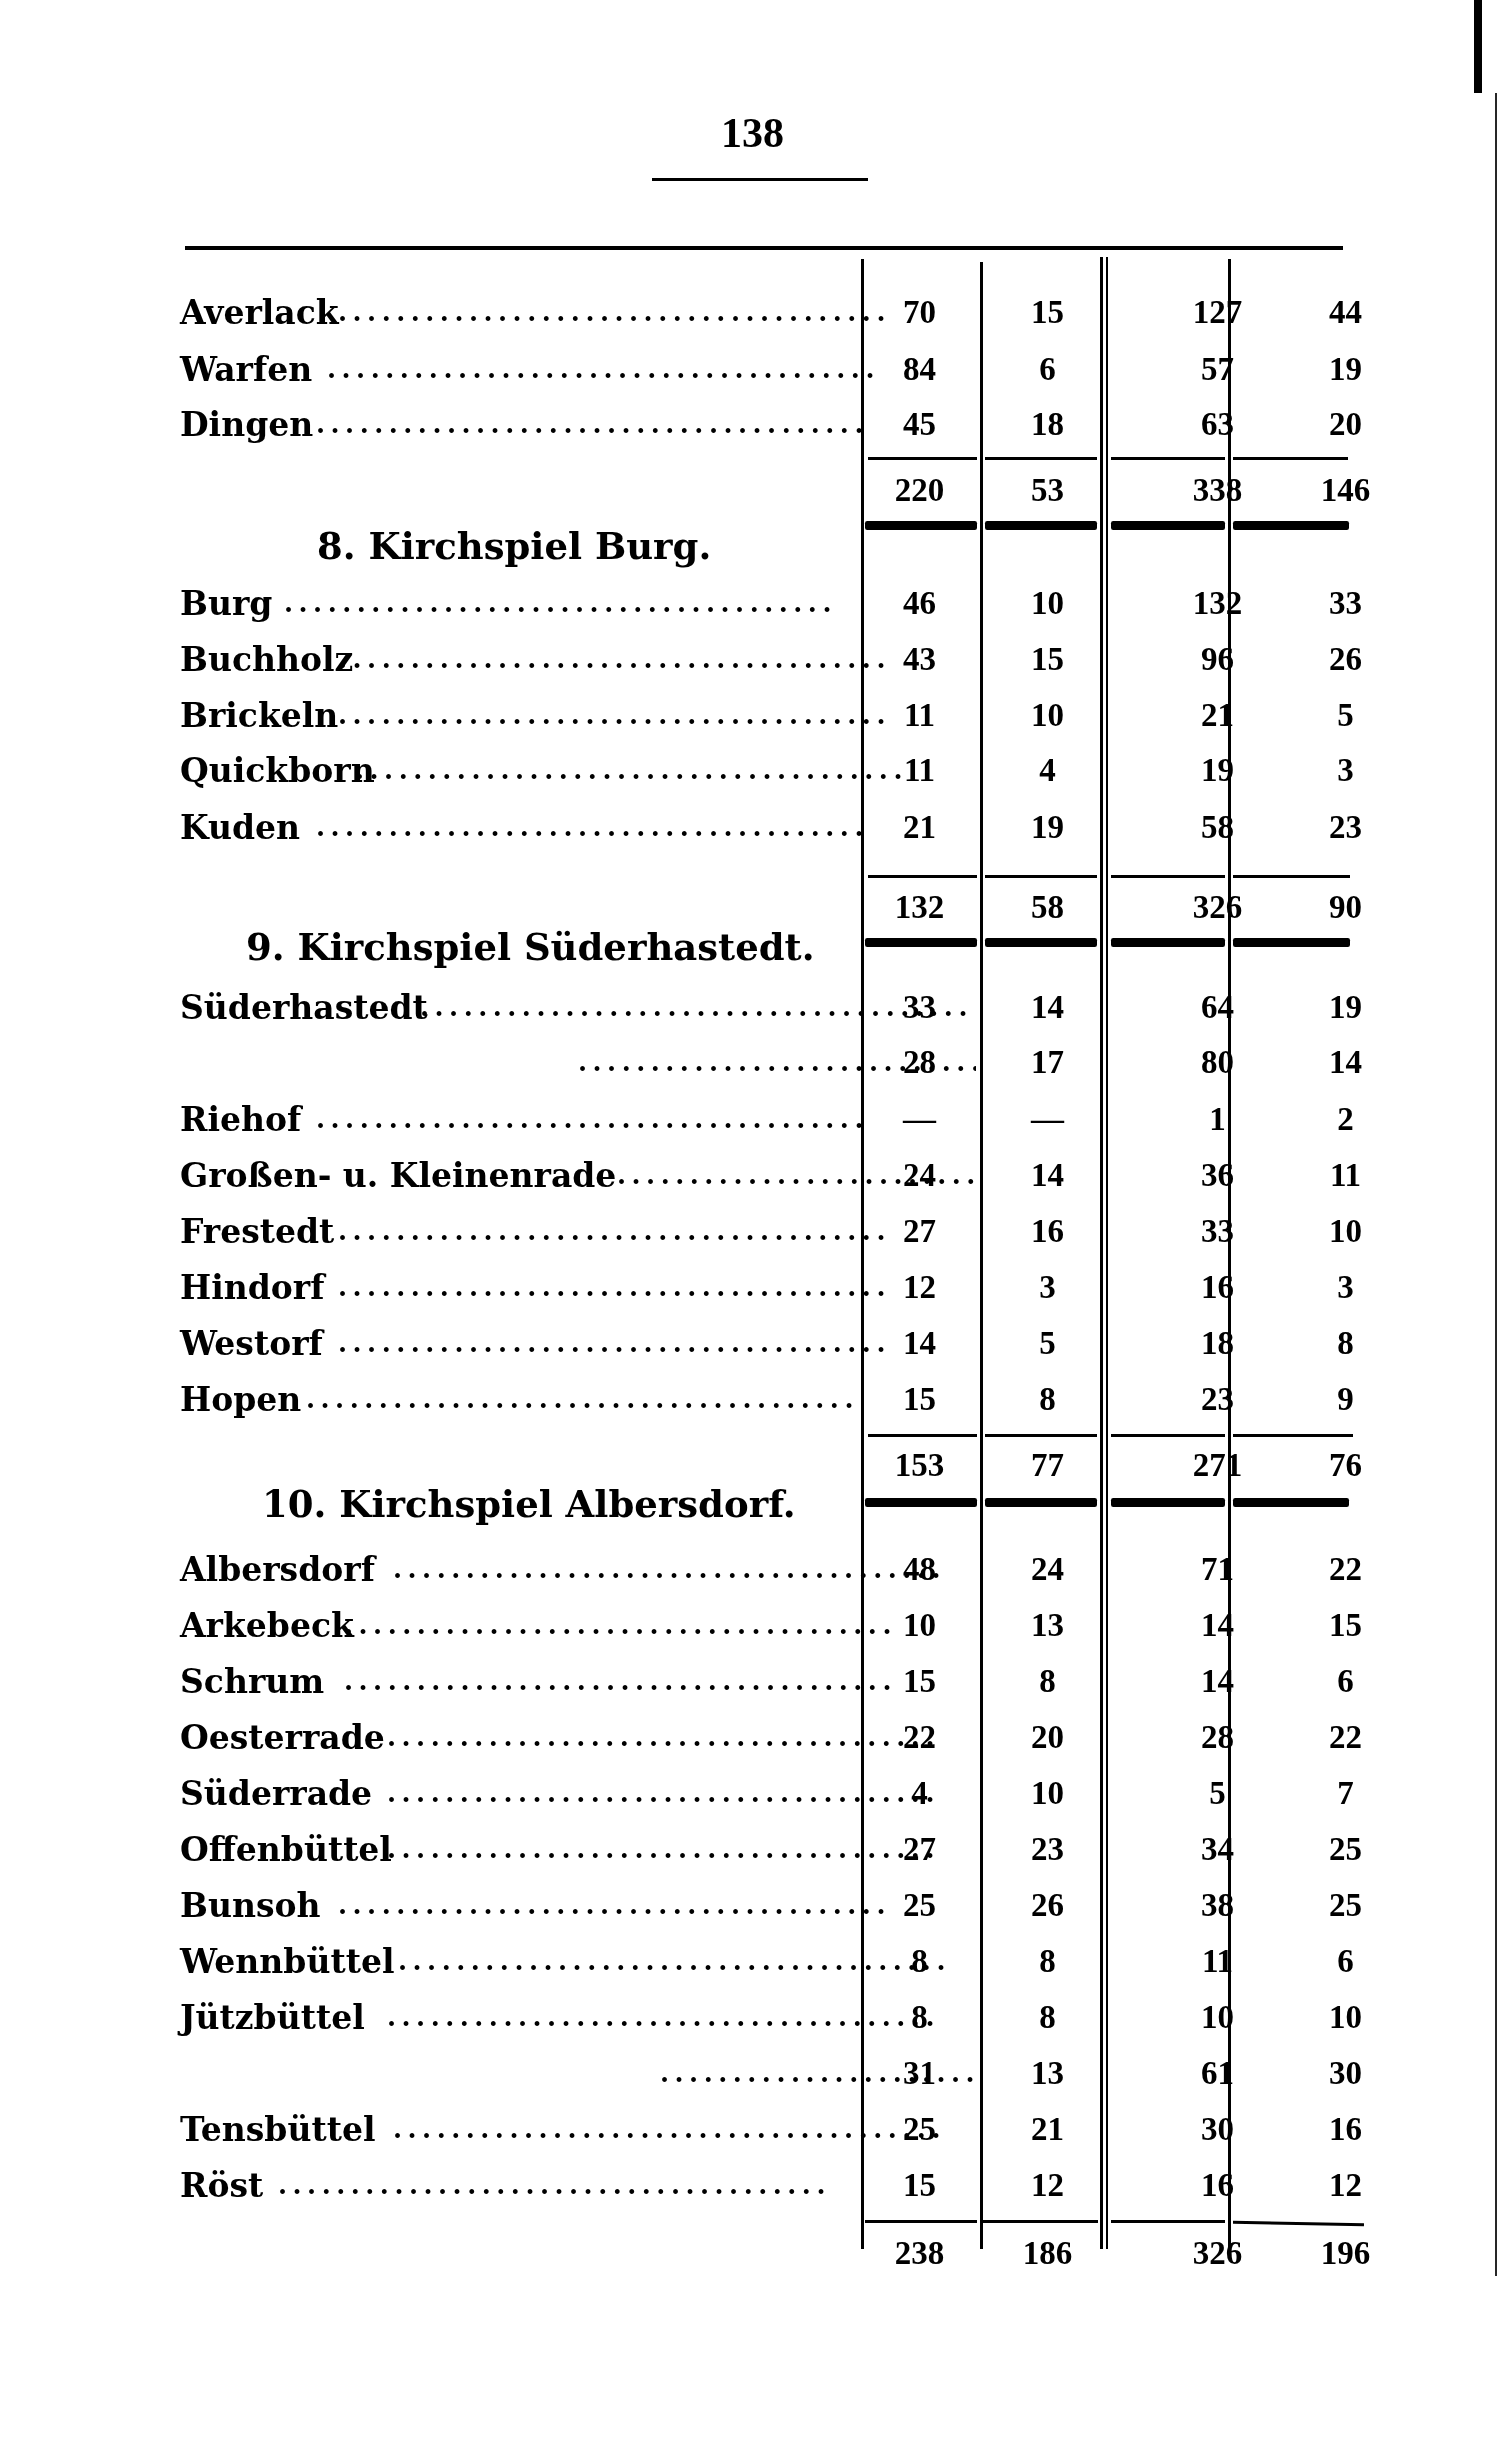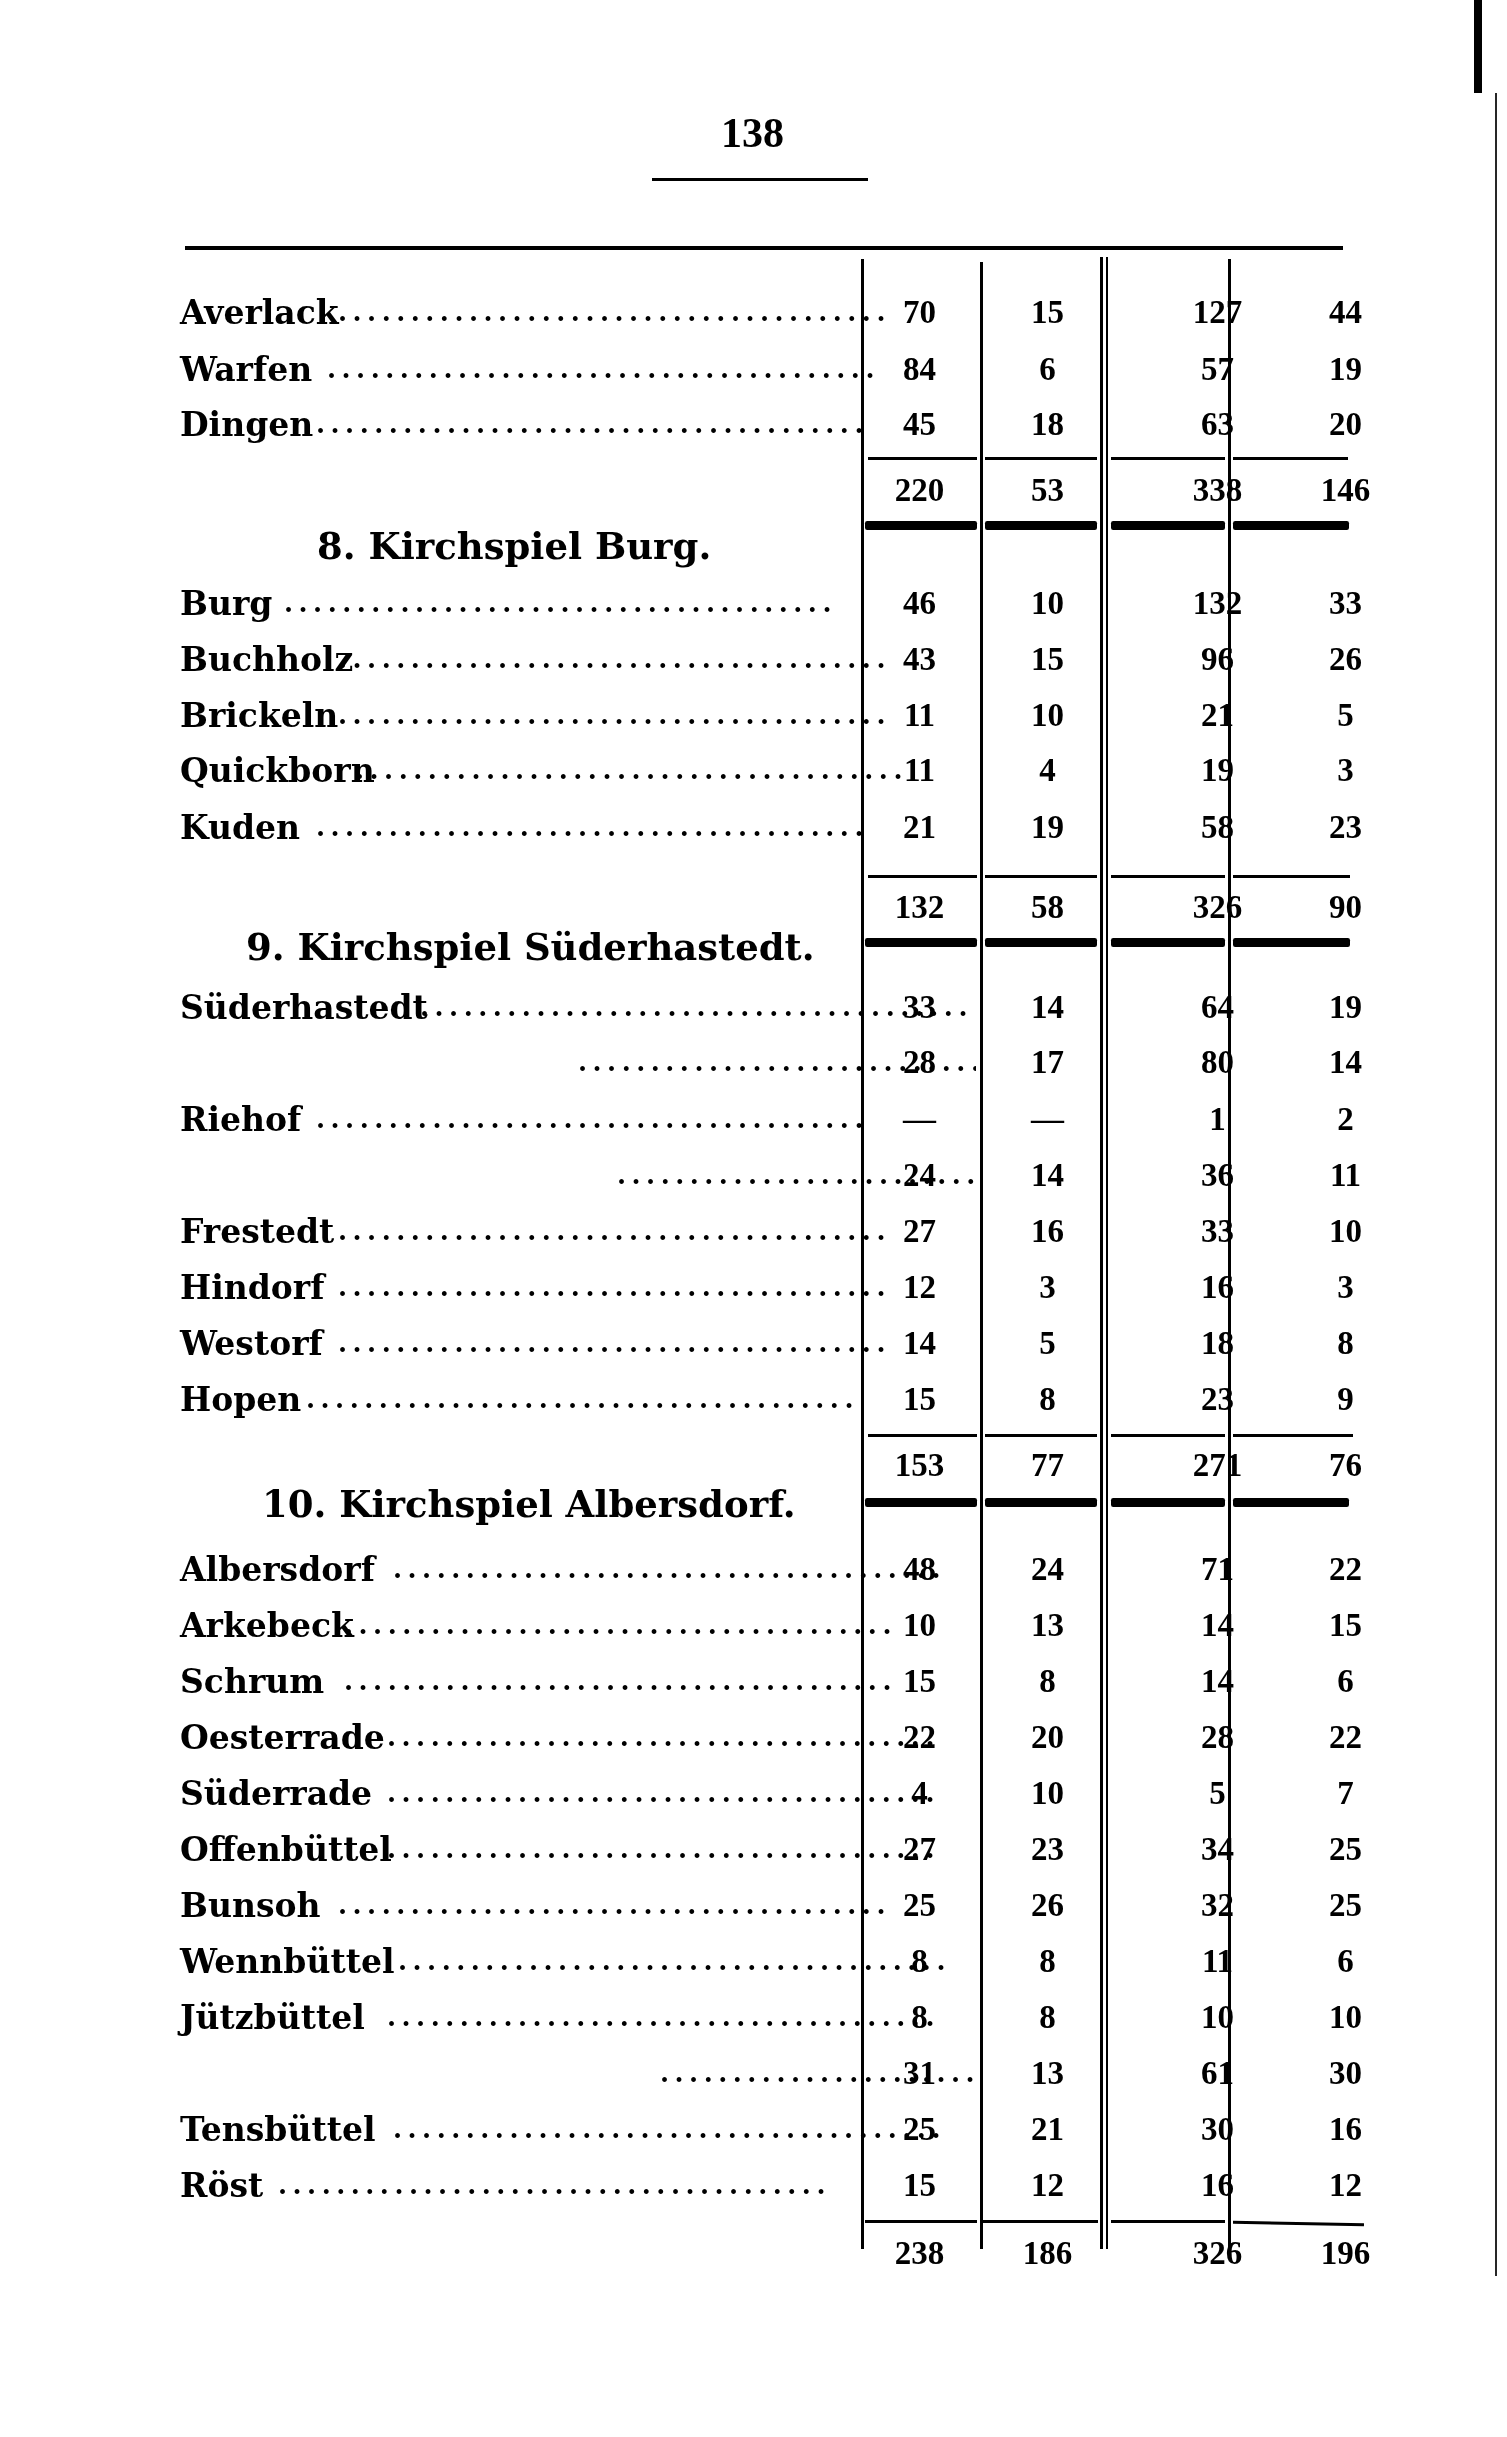--- a/index.html
+++ b/index.html
@@ -163,20 +163,21 @@
   </div>
   <div class="row" style="top:1092px">
     <span class="name">Riehof</span>
     <span class="dots" style="left:136px;width:660px">......................................</span>
     <span class="num c1">—</span>
     <span class="num c2">—</span>
     <span class="num c3">1</span>
     <span class="num c4">2</span>
   </div>
   <div class="row" style="top:1148px">
+    <span class="name">Großen- u. Kleinenrade</span>
     <span class="dots" style="left:437px;width:360px">......................................</span>
     <span class="num c1">24</span>
     <span class="num c2">14</span>
     <span class="num c3">36</span>
     <span class="num c4">11</span>
   </div>
   <div class="row" style="top:1204px">
     <span class="name">Frestedt</span>
     <span class="dots" style="left:158px;width:639px">......................................</span>
     <span class="num c1">27</span>
@@ -272,21 +273,21 @@
     <span class="num c1">27</span>
     <span class="num c2">23</span>
     <span class="num c3">34</span>
     <span class="num c4">25</span>
   </div>
   <div class="row" style="top:1878px">
     <span class="name">Bunsoh</span>
     <span class="dots" style="left:158px;width:639px">......................................</span>
     <span class="num c1">25</span>
     <span class="num c2">26</span>
-    <span class="num c3">32</span>
+    <span class="num c3">38</span>
     <span class="num c4">25</span>
   </div>
   <div class="row" style="top:1934px">
     <span class="name">Wennbüttel</span>
     <span class="dots" style="left:218px;width:579px">......................................</span>
     <span class="num c1">8</span>
     <span class="num c2">8</span>
     <span class="num c3">11</span>
     <span class="num c4">6</span>
   </div>

